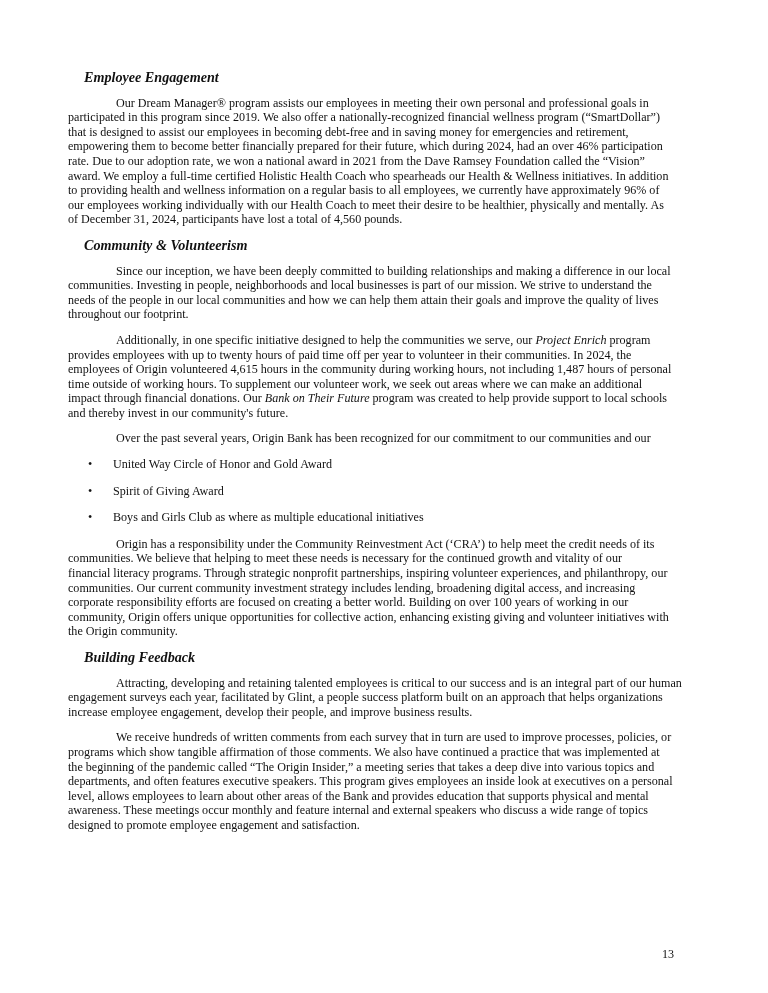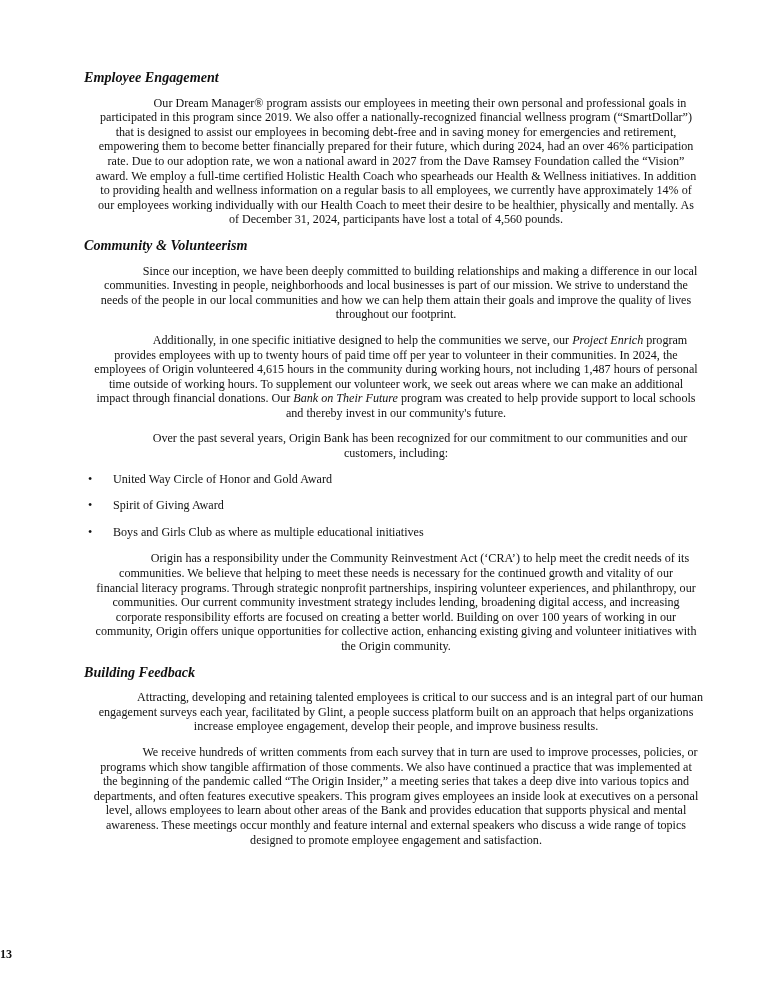--- a/index.html
+++ b/index.html
@@ -5,43 +5,43 @@
   html, body { margin: 0; padding: 0; background: #ffffff; }
   body {
     width: 768px; height: 993px; position: relative; overflow: hidden;
     font-family: "Liberation Serif", "DejaVu Serif", serif;
     color: #111111;
     font-size: 12.1px;
     line-height: 14.6px;
   }
   .page { position: absolute; left: 68px; top: 70px; width: 640px; }
   .heading { font-weight: bold; font-style: italic; margin: 0 0 11px 16px; }
-  .para { margin: 0 0 11px 16px; text-align: center; }
+  .para { margin: 0 0 11px 0; }
   .para .line { display: block; white-space: nowrap; }
   .para .line.first { text-indent: 48px; }
   .bullets { list-style: none; margin: 0; padding: 0; }
   .bullets li { display: flex; margin: 0 0 12px 0; }
   .bullets .dot { width: 45px; padding-left: 20px; box-sizing: border-box; }
-  .page-number { position: absolute; left: 0; width: 674px; top: 947px; text-align: left; font-weight: bold; }
+  .page-number { position: absolute; left: 0; width: 674px; top: 947px; text-align: right; }
   i, em { font-style: italic; }
 </style>
 </head>
 <body>
 
 <div class="page">
 
   <h3 class="heading">Employee Engagement</h3>
   <p class="para">
     <span class="line first">Our Dream Manager® program assists our employees in meeting their own personal and professional goals in</span>
     <span class="line">participated in this program since 2019. We also offer a nationally-recognized financial wellness program (“SmartDollar”)</span>
     <span class="line">that is designed to assist our employees in becoming debt-free and in saving money for emergencies and retirement,</span>
     <span class="line">empowering them to become better financially prepared for their future, which during 2024, had an over 46% participation</span>
-    <span class="line">rate. Due to our adoption rate, we won a national award in 2027 from the Dave Ramsey Foundation called the “Vision”</span>
+    <span class="line">rate. Due to our adoption rate, we won a national award in 2021 from the Dave Ramsey Foundation called the “Vision”</span>
     <span class="line">award. We employ a full-time certified Holistic Health Coach who spearheads our Health &amp; Wellness initiatives. In addition</span>
-    <span class="line">to providing health and wellness information on a regular basis to all employees, we currently have approximately 14% of</span>
+    <span class="line">to providing health and wellness information on a regular basis to all employees, we currently have approximately 96% of</span>
     <span class="line">our employees working individually with our Health Coach to meet their desire to be healthier, physically and mentally. As</span>
     <span class="line">of December 31, 2024, participants have lost a total of 4,560 pounds.</span>
   </p>
 
   <h3 class="heading">Community &amp; Volunteerism</h3>
   <p class="para">
     <span class="line first">Since our inception, we have been deeply committed to building relationships and making a difference in our local</span>
     <span class="line">communities. Investing in people, neighborhoods and local businesses is part of our mission. We strive to understand the</span>
     <span class="line">needs of the people in our local communities and how we can help them attain their goals and improve the quality of lives</span>
     <span class="line">throughout our footprint.</span>
@@ -49,21 +49,20 @@
   <p class="para">
     <span class="line first">Additionally, in one specific initiative designed to help the communities we serve, our <i>Project Enrich</i> program</span>
     <span class="line">provides employees with up to twenty hours of paid time off per year to volunteer in their communities. In 2024, the</span>
     <span class="line">employees of Origin volunteered 4,615 hours in the community during working hours, not including 1,487 hours of personal</span>
     <span class="line">time outside of working hours. To supplement our volunteer work, we seek out areas where we can make an additional</span>
     <span class="line">impact through financial donations. Our <i>Bank on Their Future</i> program was created to help provide support to local schools</span>
     <span class="line">and thereby invest in our community's future.</span>
   </p>
   <p class="para">
     <span class="line first">Over the past several years, Origin Bank has been recognized for our commitment to our communities and our</span>
-    <span class="line">customers, including:</span>
   </p>
   <ul class="bullets">
     <li>
       <span class="dot">•</span>
       <span>United Way Circle of Honor and Gold Award</span>
     </li>
     <li>
       <span class="dot">•</span>
       <span>Spirit of Giving Award</span>
     </li>

